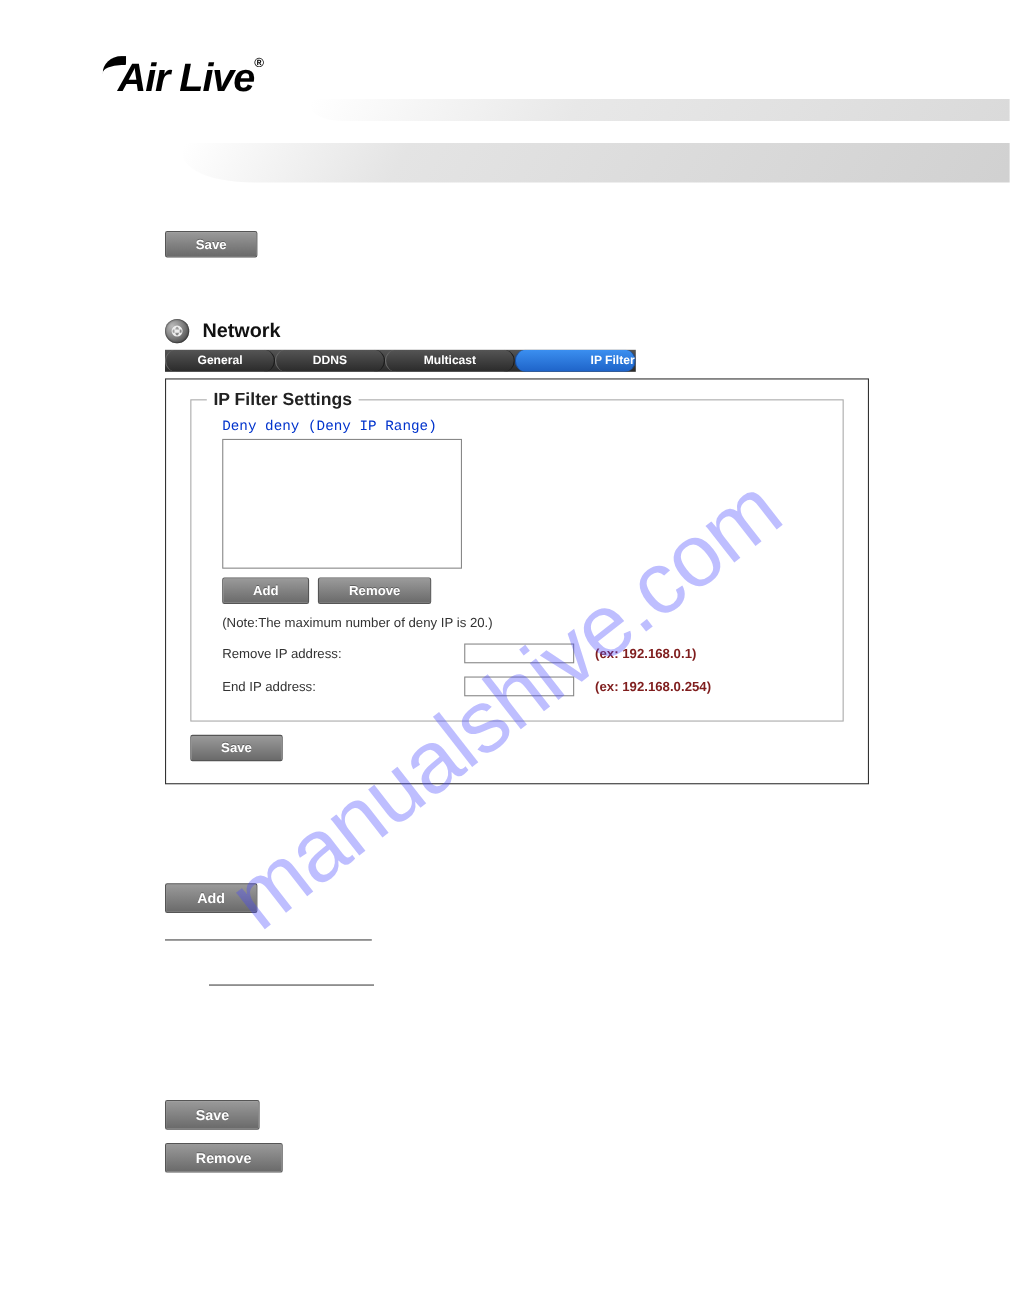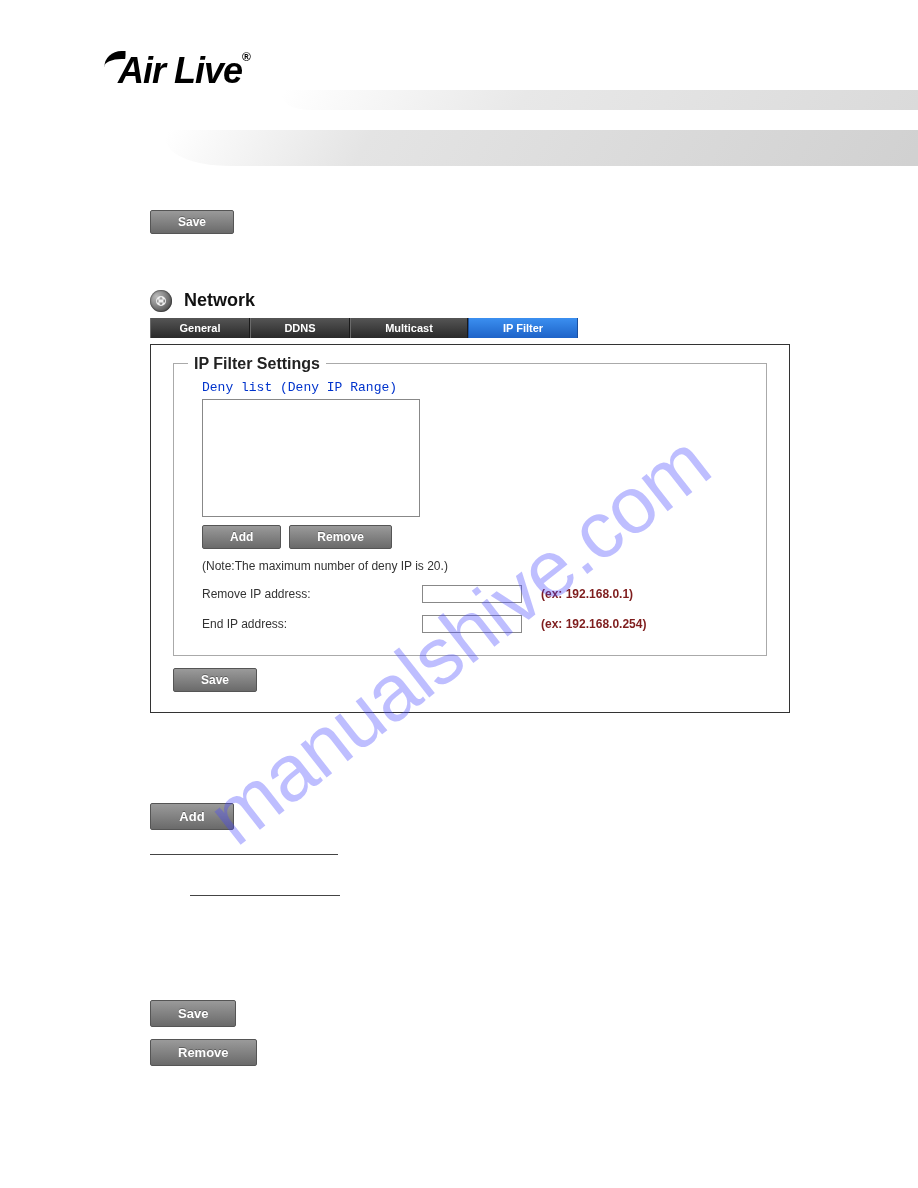--- a/index.html
+++ b/index.html
@@ -1,20 +1,20 @@
 <!DOCTYPE html>
 <html><head>
 <meta charset="utf-8">
 <style>
   * { box-sizing: border-box; margin: 0; padding: 0; }
   html, body { width: 918px; font-family: Arial, Helvetica, sans-serif; background: #fff; color: #333; }
   .page { width: 918px; position: relative; background: #fff; padding-bottom: 120px; }
   .header { position: relative; height: 180px; background: #fff; overflow: hidden; }
   .logo {
-    position: absolute; left: 106px; top: 50px;
+    position: absolute; left: 95px; top: 50px;
     font-size: 36px; font-weight: 900; font-style: italic;
     letter-spacing: -1px; color: #000;
   }
   .logo .wing {
     display: inline-block; width: 12px; height: 20px;
     border-top: 8px solid #000;
     border-radius: 80% 0 80% 0;
     transform: translate(3px, -12px) scaleX(1.8);
   }
   .logo sup { font-size: 12px; font-style: normal; vertical-align: top; }
@@ -58,24 +58,26 @@
   .tabbar {
     display: flex; height: 20px; margin-top: 6px;
     background: linear-gradient(#555, #2a2a2a);
     width: 428px;
   }
   .tab {
     color: #fff; font-size: 11px; font-weight: bold;
     display: flex; align-items: center; justify-content: center;
     border-right: 1px solid #1a1a1a; border-left: 1px solid #6a6a6a;
     cursor: pointer;
+    border-radius: 10px;
   }
   .tab.active {
     background: linear-gradient(#3b8ff0, #1e63c8);
     border-color: #1b4f9e;
+    justify-content: flex-end;
   }
   .panel {
     border: 1px solid #333; margin-top: 6px; width: 640px;
     padding: 18px 22px 20px 22px; background: #fff;
     position: relative;
   }
   .fieldset {
     border: 1px solid #aaa; padding: 16px 24px 22px 28px;
     position: relative;
   }
@@ -153,21 +155,21 @@
         <div class="tab active" style="width: 110px;">
           <span>IP Filter</span>
         </div>
       </div>
 
     <div class="panel">
 
       <div class="fieldset">
         <div class="legend">IP Filter Settings</div>
 
-        <div class="deny-label">Deny list (Deny IP Range)</div>
+        <div class="deny-label">Deny deny (Deny IP Range)</div>
         <div class="listbox"></div>
 
         <div class="btn-row">
           <div class="btn">
             <span>Add</span>
           </div>
           <div class="btn">
             <span>Remove</span>
           </div>
         </div>

